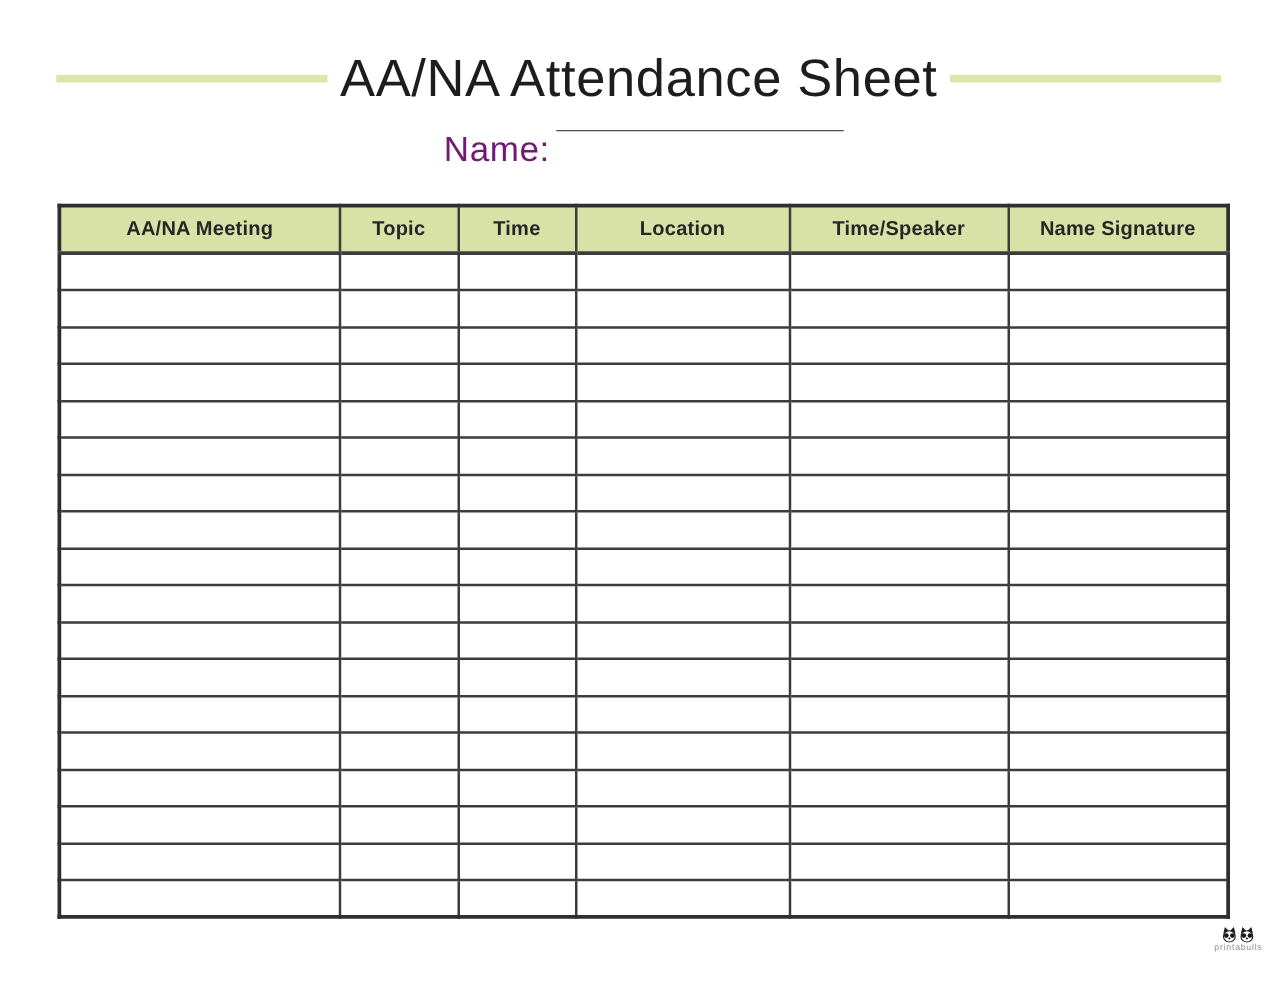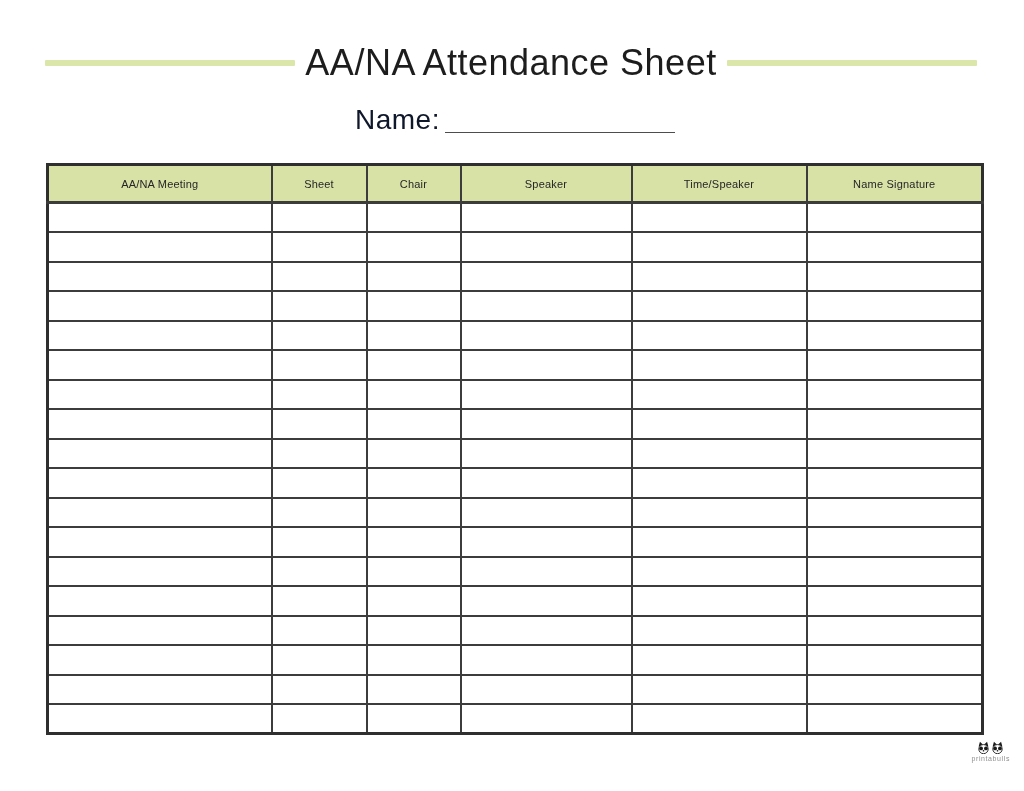--- a/index.html
+++ b/index.html
@@ -17,31 +17,31 @@
     display:flex;align-items:center;
     padding-left:45px;padding-right:47px;
     box-sizing:border-box;
   }
   .deco-line{
     flex:1;height:6px;background:#dbe6ab;border-radius:1px;
   }
   .page-title{
     white-space:nowrap;
     margin:0 10px;
-    font-size:36px;
+    font-size:42px;
     font-weight:400;
     letter-spacing:0.5px;
     color:#1d1d1d;
   }
 
   
   .name-row{
     position:absolute;top:104px;left:355px;
-    display:flex;align-items:flex-end;
-    font-size:28px;color:#0f172a;
+    display:flex;
+    font-size:28px;color:#701a75;
     letter-spacing:0.5px;
   }
   .name-underline{
     display:inline-block;
     width:230px;height:0;
     border-bottom:1.5px solid #4d4d4d;
     margin-left:5px;margin-bottom:3px;
   }
 
   
@@ -53,22 +53,22 @@
     border:3px solid #2f2f2f;
   }
   table.sheet th,table.sheet td{
     border:2px solid #3c3c3c;
     padding:0;
   }
   table.sheet thead tr{height:38px;}
   table.sheet tbody tr{height:29.5px;}
   table.sheet th{
     background:#d8e2a6;
-    font-size:11px;
-    font-weight:400;
+    font-size:16px;
+    font-weight:700;
     color:#262626;
     text-align:center;
     vertical-align:middle;
     border-bottom-width:3px;
     letter-spacing:0.2px;
   }
   table.sheet td{background:#ffffff;}
 
   
   .logo{
@@ -105,23 +105,23 @@
         <col style="width: 224px;">
         <col style="width: 95px;">
         <col style="width: 94px;">
         <col style="width: 171px;">
         <col style="width: 175px;">
         <col style="width: 176px;">
       </colgroup>
     <thead>
       <tr id="sheet-head-row">
           <th>AA/NA Meeting</th>
-          <th>Sheet</th>
-          <th>Chair</th>
-          <th>Speaker</th>
+          <th>Topic</th>
+          <th>Time</th>
+          <th>Location</th>
           <th>Time/Speaker</th>
           <th>Name Signature</th>
         </tr>
     </thead>
     <tbody id="sheet-body">
         <tr>
           <td></td>
           <td></td>
           <td></td>
           <td></td>

